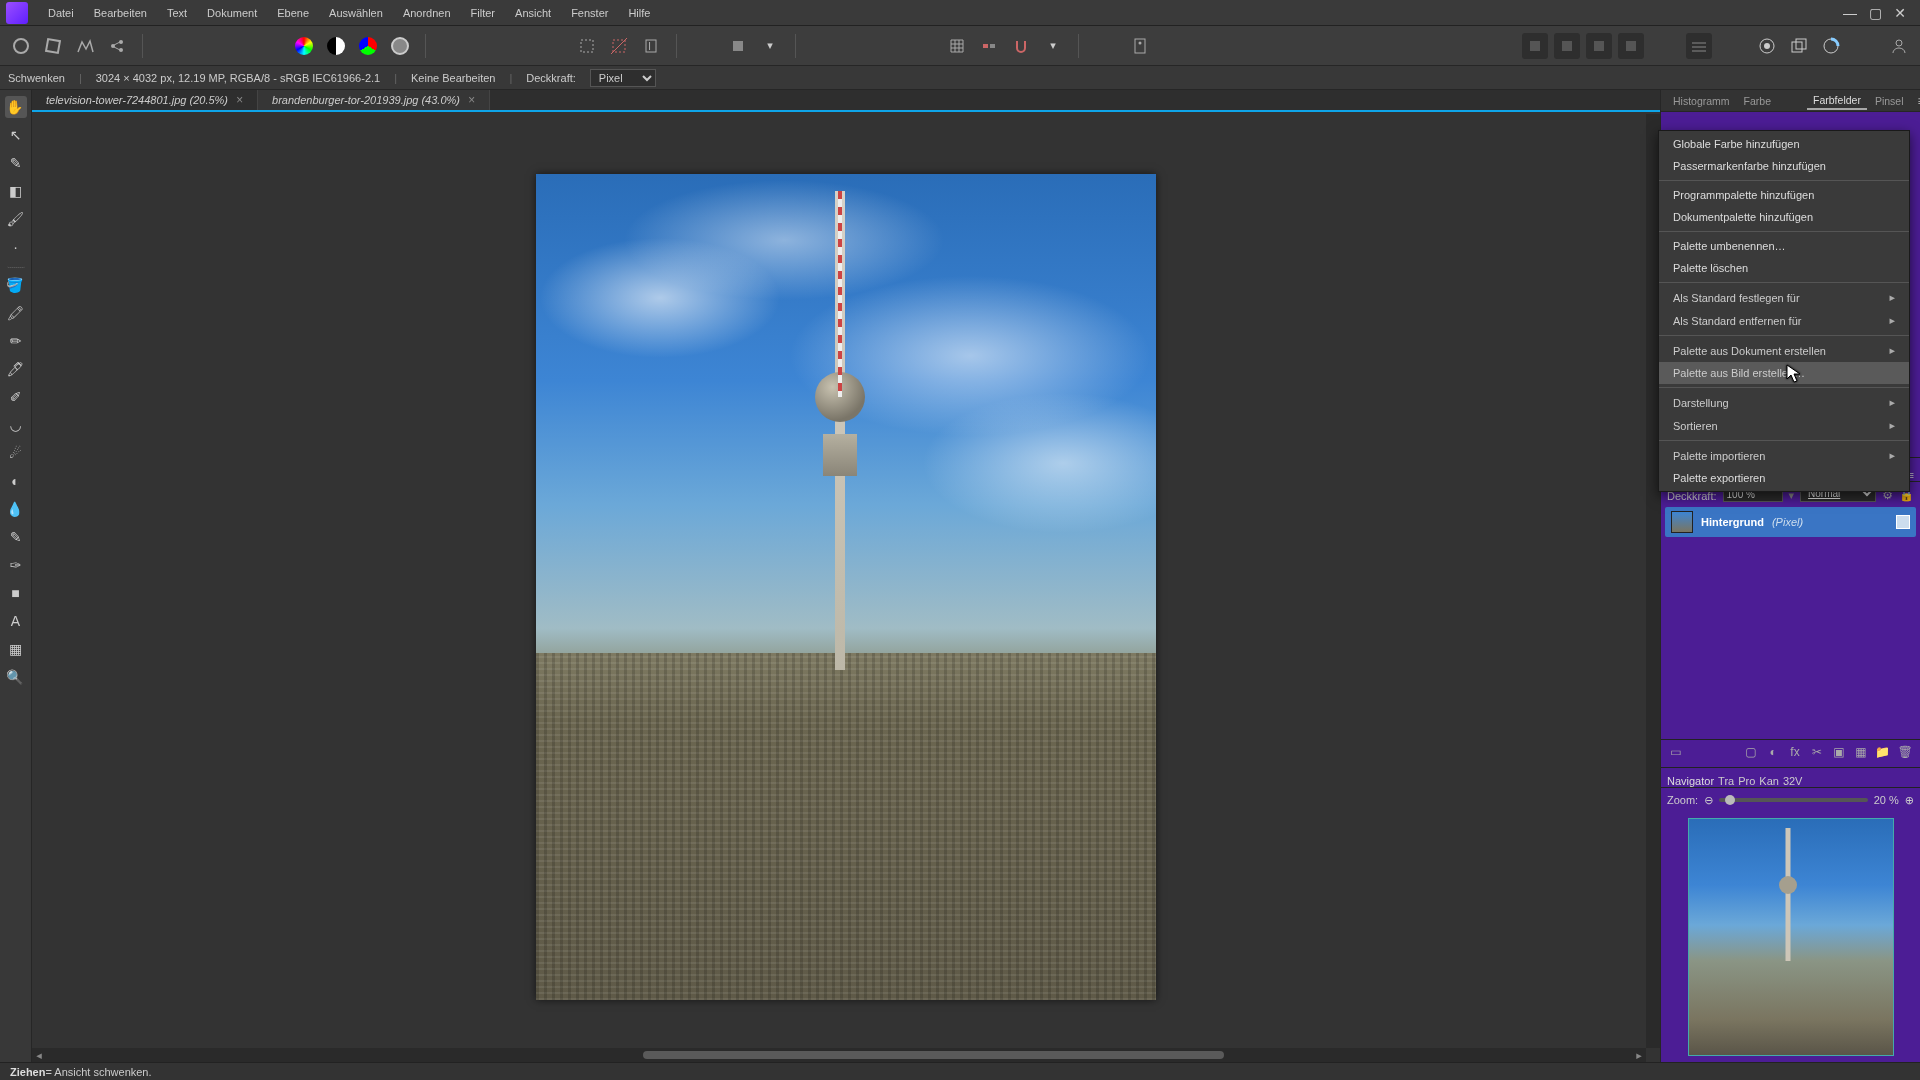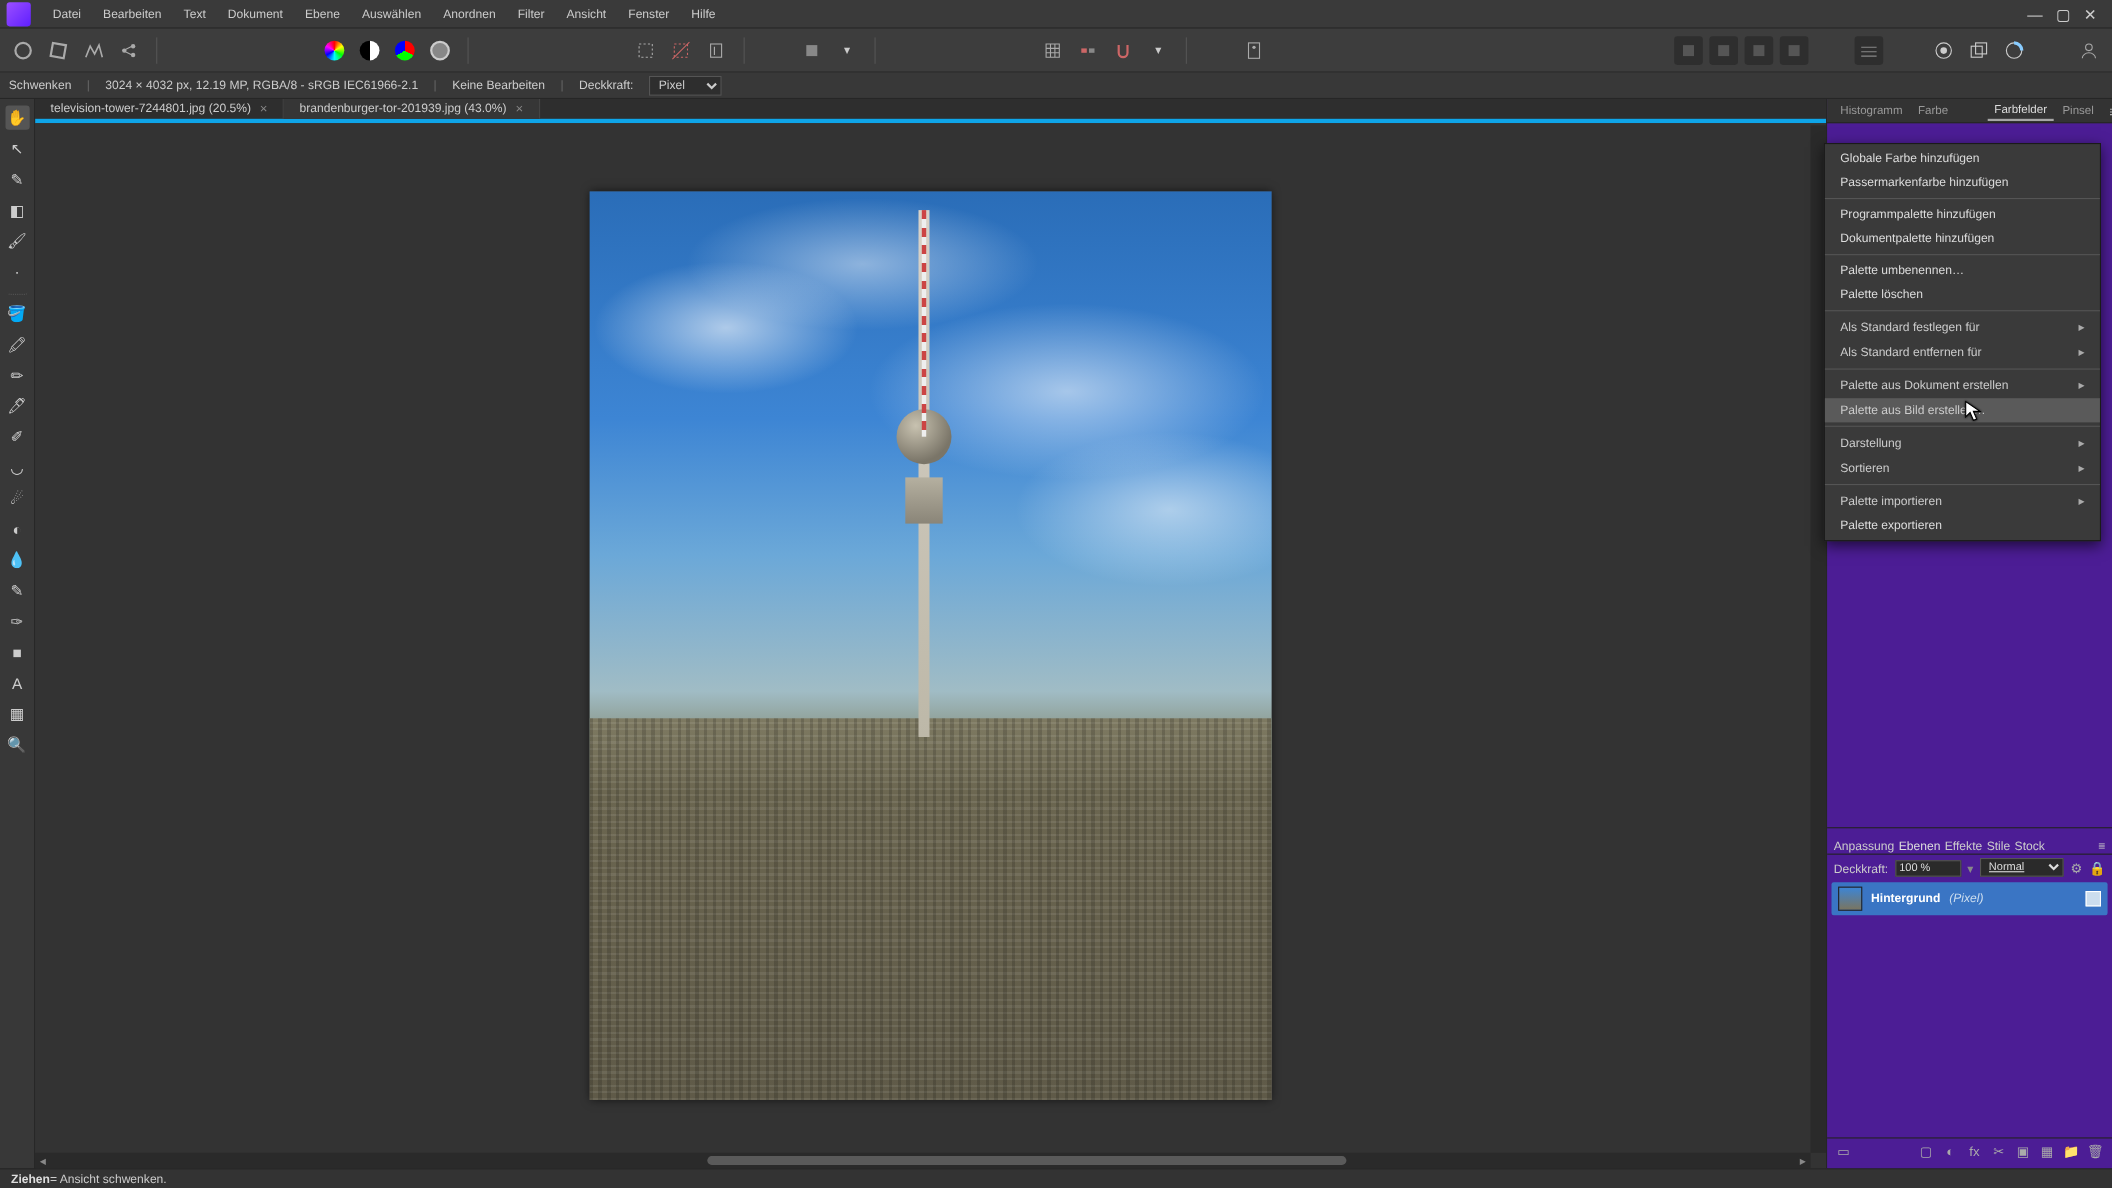--- a/index.html
+++ b/index.html
@@ -31,21 +31,21 @@
 .main { display: flex; height: calc(1080px - 26px - 40px - 24px - 18px); }
 
 
 .toolbox { width: 32px; background: #383838; border-right:1px solid #262626; display:flex; flex-direction:column; align-items:center; padding-top:6px; gap:6px;}
 .tool { width:22px;height:22px;display:flex;align-items:center;justify-content:center;border-radius:3px;cursor:default;font-size:14px;}
 .tool.active{background:#555;}
 .tool.sep{height:4px;border-bottom:1px dotted #666;width:18px;}
 
 
 .workspace { flex:1; display:flex; flex-direction:column; background:#333; position:relative;}
-.doctabs { height:22px; background:#2e2e2e; display:flex; align-items:stretch; border-bottom:4px solid #0ea5e9;}
+.doctabs { height:22px; background:#2e2e2e; display:flex; align-items:stretch; border-bottom:2px solid #0ea5e9;font-style:italic;}
 .doctab { padding:0 14px; display:flex; align-items:center; gap:8px; border-right:1px solid #444; font-size:11px; color:#ddd;}
 .doctab.inactive{color:#aaa;background:#363636;}
 .doctab .x{font-size:12px;color:#888;}
 .canvas-area{flex:1;background:#333;display:flex;align-items:center;justify-content:center;overflow:hidden;position:relative;}
 .image-canvas{width:620px;height:826px;background:linear-gradient(to bottom,#2a6db8 0%,#3d85d4 25%,#6ba8d8 40%,#a0bcc5 55%,#8a9585 60%,#7a7560 85%,#5a5548 100%);position:relative;overflow:hidden;box-shadow:0 0 8px rgba(0,0,0,0.6);}
 .sky{position:absolute;inset:0;background:radial-gradient(ellipse 120px 60px at 20% 15%,rgba(255,255,255,.6),transparent),radial-gradient(ellipse 180px 80px at 70% 22%,rgba(255,255,255,.55),transparent),radial-gradient(ellipse 140px 70px at 85% 35%,rgba(255,255,255,.5),transparent),radial-gradient(ellipse 160px 60px at 40% 8%,rgba(255,255,255,.45),transparent);}
 .tower-shaft{position:absolute;left:49%;top:2%;width:10px;height:58%;background:linear-gradient(#d8d2c8,#bdb8a8);transform:translateX(-50%);}
 .tower-antenna{position:absolute;left:49%;top:2%;width:4px;height:25%;background:repeating-linear-gradient(#c44 0 8px,#eee 8px 16px);transform:translateX(-50%);}
 .tower-sphere{position:absolute;left:49%;top:27%;width:50px;height:50px;border-radius:50%;background:radial-gradient(circle at 35% 30%,#c8c2b0,#7a7568 70%);transform:translate(-50%,-50%);}
 .tower-cyl{position:absolute;left:49%;top:31.5%;width:34px;height:42px;background:linear-gradient(#b5b0a0,#8a8578);transform:translateX(-50%);}
@@ -385,20 +385,42 @@
         <span>◐</span>
         <span>fx</span>
         <span>✂</span>
         <span>▣</span>
         <span>▦</span>
         <span>📁</span>
         <span>🗑</span>
       </div>
     </div>
 
+    <div class="nav-panel">
+      <div class="nav-tabs">
+        <span class="active">Navigator</span>
+        <span>Tra</span>
+        <span>Pro</span>
+        <span>Kan</span>
+        <span>32V</span>
+      </div>
+      <div class="zoom-row">
+        <span>Zoom:</span>
+        <span>⊖</span>
+        <div class="slider">
+            <div class="dot"></div>
+          </div>
+        <span>20 %</span>
+        <span>⊕</span>
+      </div>
+      <div class="nav-preview">
+        <div class="shaft"></div>
+          <div class="sphere"></div>
+      </div>
+    </div>
   </div>
 </div>
 
 <div class="statusbar">
   <b>Ziehen</b>
   <span> = Ansicht schwenken.</span>
 </div>
 
 <div class="ctx-menu">
   <div class="mi">Globale Farbe hinzufügen</div>

